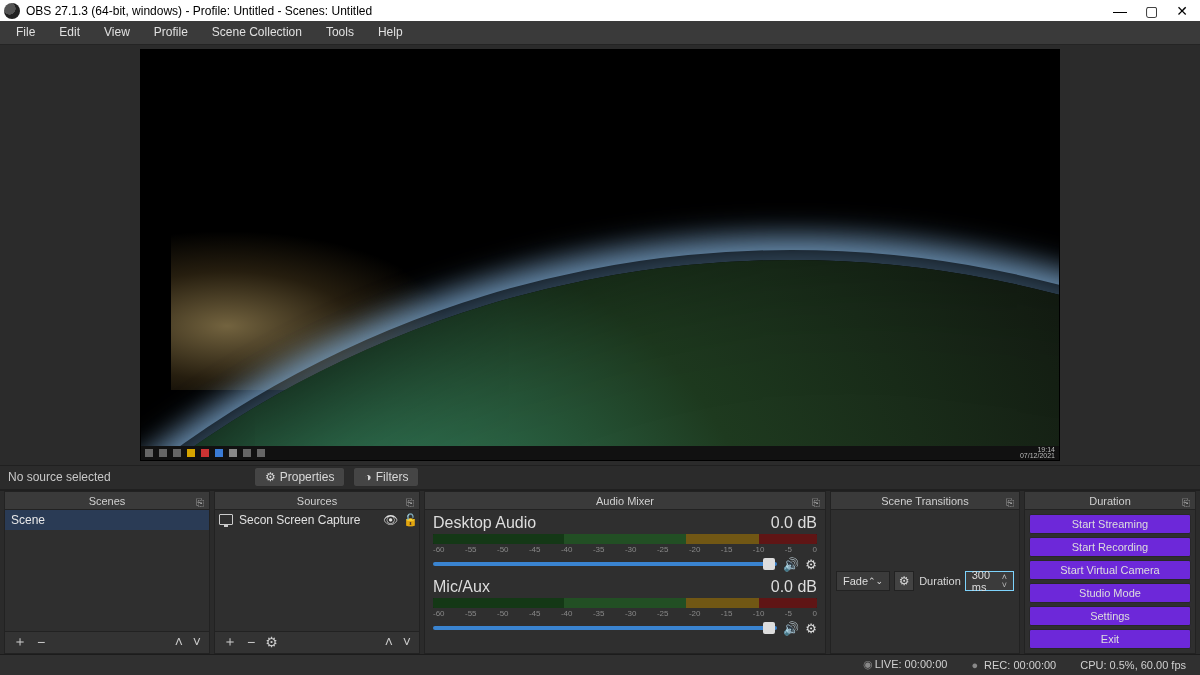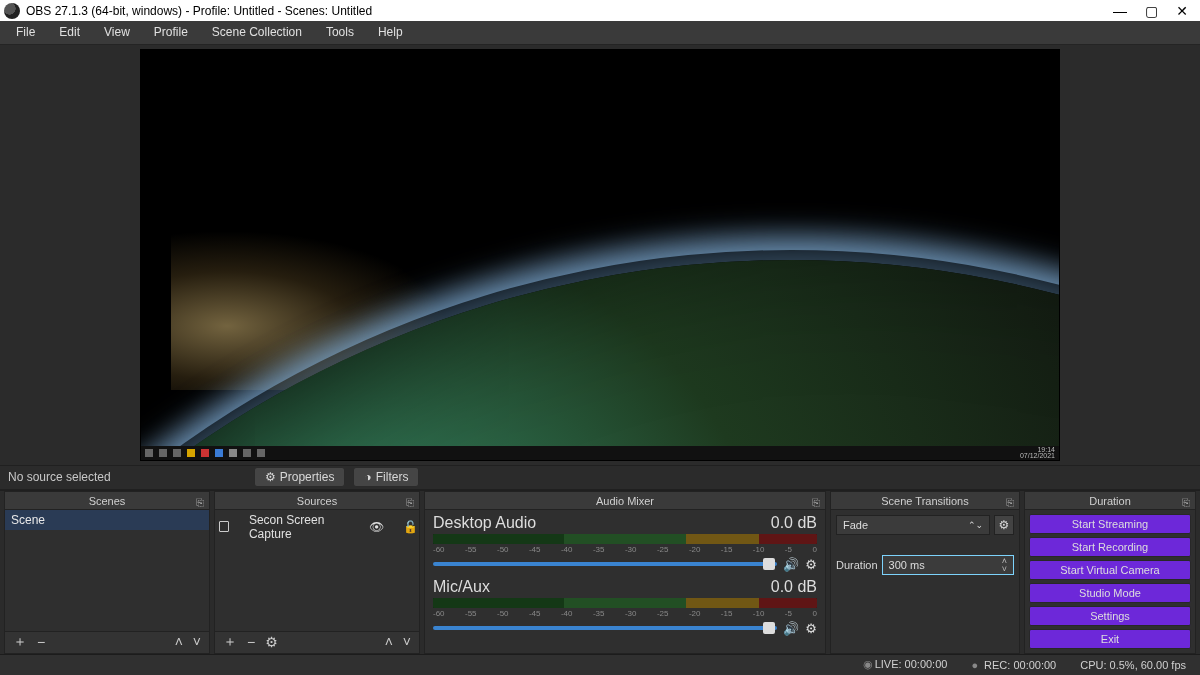--- a/index.html
+++ b/index.html
@@ -160,21 +160,21 @@
   
   .scene-row {
     background:#2a3b55;
     color:#e8e8e8;
     padding:3px 6px;
     font-size:12px;
   }
   
   .source-row {
     display:flex; align-items:center;
-    padding:3px 4px; gap:20px;
+    padding:3px 4px; gap:6px;
     color:#e0e0e0;
   }
   .source-row .mon-ic {
     width:14px; height:11px; border:1px solid #ccc; border-radius:1px; position:relative;
   }
   .source-row .mon-ic::after{ content:""; position:absolute; left:4px; right:4px; bottom:-3px; height:2px; background:#ccc;}
   .eye-ic { width:14px; text-align:center; }
   .lock-ic { width:12px; text-align:center; color:#aaa;}
   .spacer { flex:1; }
   
@@ -217,21 +217,21 @@
   }
   .vol-slider {
     flex:1; height:4px; background:#3a84d0; border-radius:2px; position:relative;
   }
   .vol-slider .knob {
     position:absolute; right:2px; top:-4px;
     width:12px; height:12px; background:#ddd; border-radius:2px;
   }
   .spk-ic, .gear-ic { font-size:13px; color:#ddd; }
   
-  .trans-body { padding:5px; display:flex; flex-direction:column; gap:20px; }
+  .trans-body { padding:5px; display:flex; gap:5px; }
   .trans-select-row { display:flex; align-items:center; gap:4px; }
   .trans-select {
     flex:1; background:#3b3b3b; border:1px solid #222; color:#ddd;
     height:20px; padding:0 6px; font-size:11px; display:flex; align-items:center; justify-content:space-between;
   }
   .gear-btn { width:20px; height:20px; background:#434343; border:1px solid #222; display:flex;align-items:center;justify-content:center;}
   .dur-row { display:flex; align-items:center; gap:4px; font-size:11px;}
   .dur-field {
     flex:1; background:#3b3b3b; border:1px solid #7dd3fc; color:#ddd;
     height:20px; display:flex; align-items:center; padding:0 6px; justify-content:space-between;

